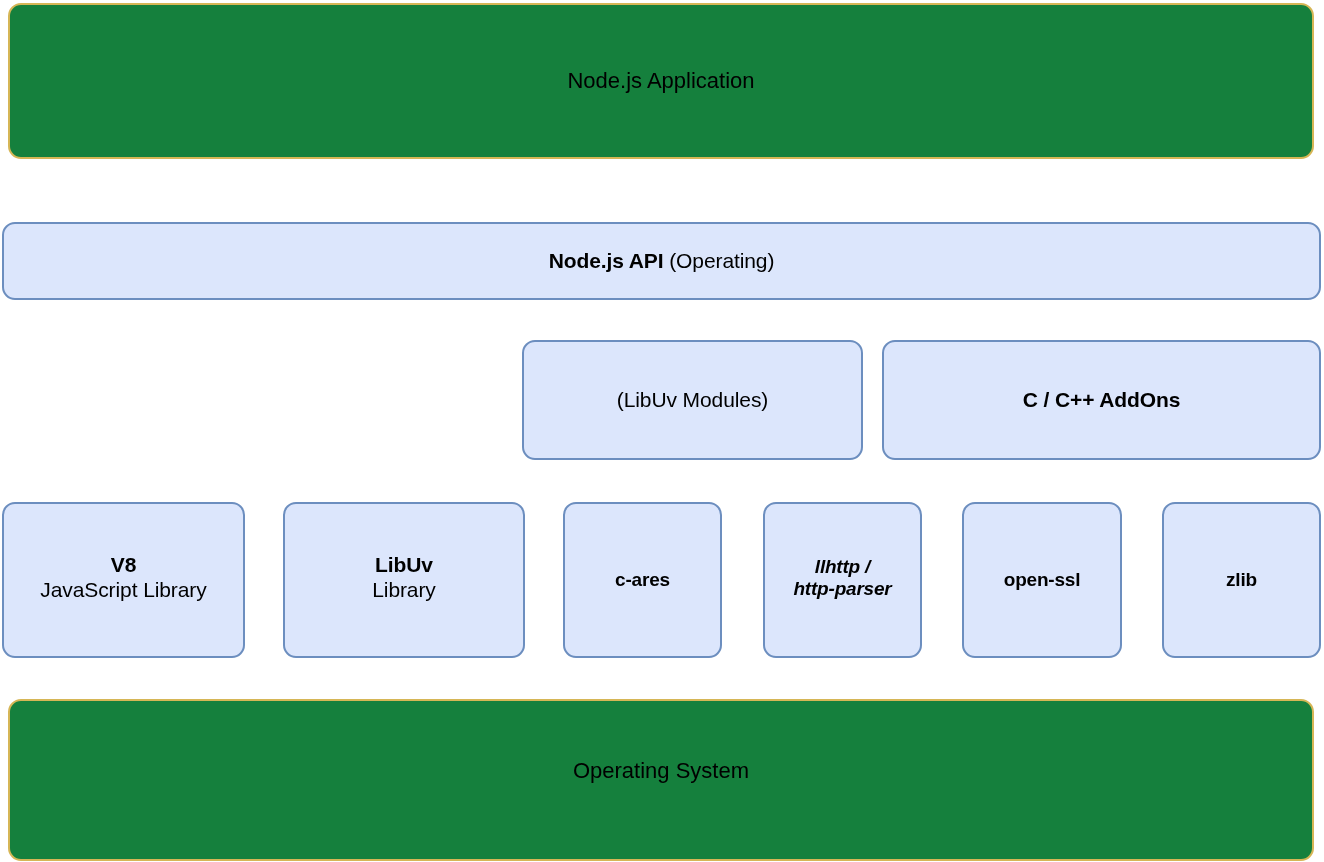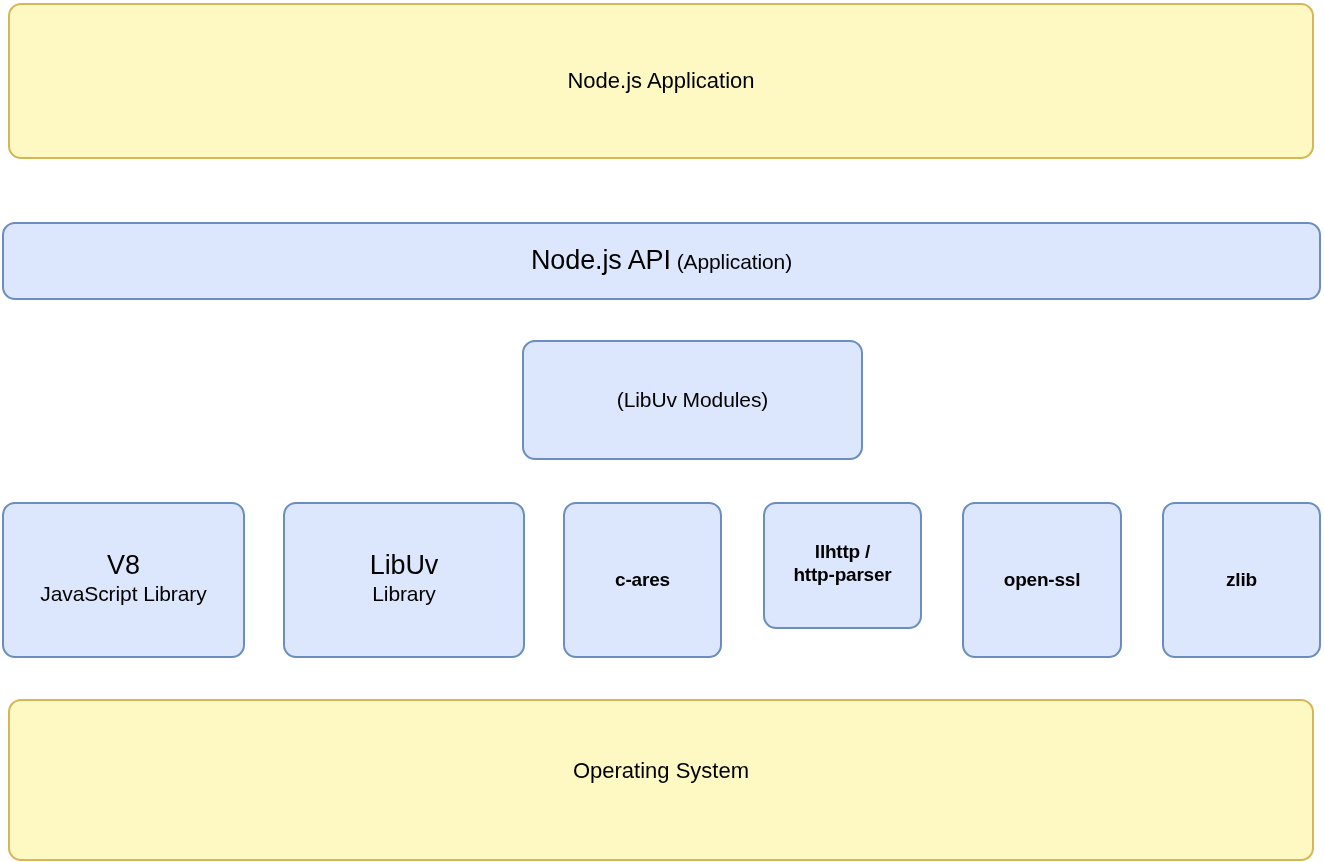--- a/index.html
+++ b/index.html
@@ -30,27 +30,27 @@
     line-height: 1.18;
     border-style: solid;
     border-width: 2px;
   }
   .node.blue {
     background: #dce6fc;
     border-color: #6c8ebf;
     border-radius: 13px;
   }
   .node.yellow {
-    background: #fef9c3;
+    background: #15803d;
     border-color: #d6b656;
     border-radius: 13px;
   }
   .t-strong {
-    font-weight: normal;
-    font-size: 27px;
+    font-weight: bold;
+    font-size: 21px;
     letter-spacing: -0.1px;
   }
   .t-plain {
     font-weight: normal;
     font-size: 21px;
     letter-spacing: -0.1px;
   }
   .inline-row {
     display: block;
     font-size: 21px;
@@ -78,45 +78,48 @@
 <body>
 
 <div id="diagram">
 
   <div class="node yellow" style="left:8px; top:3px; width:1306px; height:156px;">
     <div class="t-big-plain">Node.js Application</div>
   </div>
 
   <div class="node blue" style="left:2px; top:222px; width:1319px; height:78px;">
     <div class="inline-row">
-      <span class="t-strong">Node.js API</span><span class="t-plain"> <span>(Application)</span></span>
+      <span class="t-strong">Node.js API</span><span class="t-plain"> <span>(Operating)</span></span>
     </div>
   </div>
 
 
   <div class="node blue" style="left:522px; top:340px; width:341px; height:120px;">
     <div class="t-plain">(LibUv Modules)</div>
   </div>
 
+  <div class="node blue" style="left:882px; top:340px; width:439px; height:120px;">
+    <div class="t-strong">C / C++ AddOns</div>
+  </div>
 
   <div class="node blue" style="left:2px; top:502px; width:243px; height:156px;">
     <div class="t-strong shift-up">V8</div>
     <div class="t-plain shift-up">JavaScript Library</div>
   </div>
 
   <div class="node blue" style="left:283px; top:502px; width:242px; height:156px;">
     <div class="t-strong shift-up">LibUv</div>
     <div class="t-plain shift-up">Library</div>
   </div>
 
   <div class="node blue" style="left:563px; top:502px; width:159px; height:156px;">
     <div class="t-small-strong">c-ares</div>
   </div>
 
-  <div class="node blue" style="left:763px; top:502px; width:159px; height:127px;">
+  <div class="node blue" style="left:763px; top:502px; width:159px; height:156px;font-style:italic;">
     <div class="t-small-strong shift-up">llhttp /</div>
     <div class="t-small-strong shift-up">http-parser</div>
   </div>
 
   <div class="node blue" style="left:962px; top:502px; width:160px; height:156px;">
     <div class="t-small-strong">open-ssl</div>
   </div>
 
   <div class="node blue" style="left:1162px; top:502px; width:159px; height:156px;">
     <div class="t-small-strong">zlib</div>

